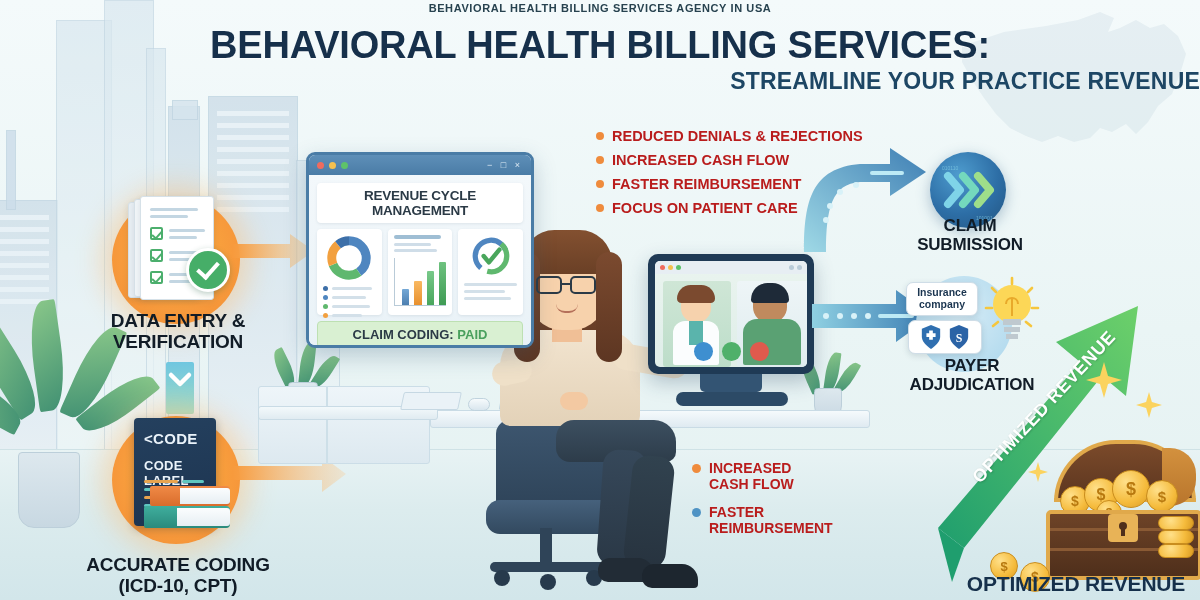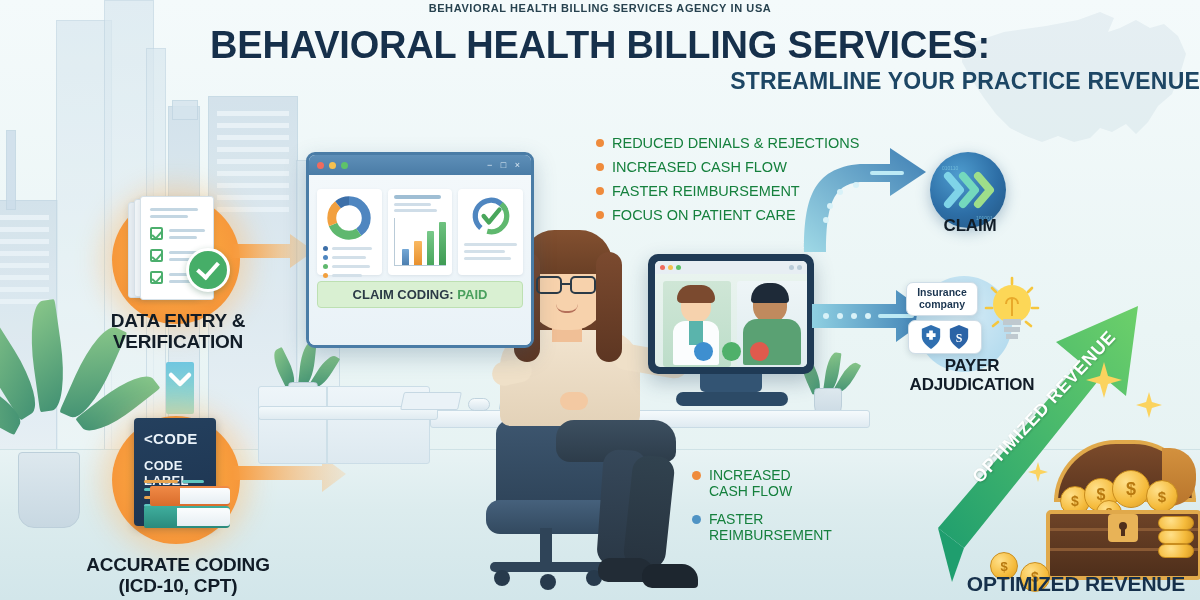--- a/index.html
+++ b/index.html
@@ -105,21 +105,21 @@
   .tab-bar i { width:5px; height:5px; border-radius:50%; }
   .callbtns { position:absolute; left:0; right:0; bottom:6px; display:flex; justify-content:center; gap:9px; }
   .callbtns b { width:19px; height:19px; border-radius:50%; display:block; position:relative; }
 
   
   .arrow-svg { position:absolute; overflow:visible; }
 
   
   .bullets { position:absolute; }
   .bullets li { list-style:none; display:flex; align-items:flex-start; gap:8px;
-                font-weight:400; color:#15803d;margin-top:7px; }
+                font-weight:700; color:#b91c1c; }
   .bullets li .bd { border-radius:50%; flex:none; }
 
   
   .chev-circle { position:absolute; border-radius:50%;
                  background:radial-gradient(circle at 38% 30%,#4e9cce 0%,#2d6ea6 55%,#22537f 100%);
                  box-shadow:0 4px 14px rgba(40,90,130,.35); overflow:hidden; }
   .insur-card { position:absolute; background:#fff; border:1.5px solid #cfdde7; border-radius:7px;
                 box-shadow:0 2px 6px rgba(40,70,90,.16); display:flex; align-items:center;
                 justify-content:center; font-size:10.5px; font-weight:600; color:#1b3550;
                 line-height:1.12; text-align:center; }
@@ -340,20 +340,21 @@
   </div>
 
   <div class="monitor" style="left:306px;top:152px;width:228px;height:196px;">
     <div class="mon-bar">
       <span class="dotr"></span>
       <span class="doty"></span>
       <span class="dotg"></span>
       <span class="mon-ctrl">− □ ×</span>
     </div>
     <div class="screen">
+      <div class="scr-title">REVENUE CYCLE MANAGEMENT</div>
       <div class="cards">
 
         <div class="card">
           <svg viewBox="0 0 36 36" style="width:46px;height:46px;display:block;margin:0 auto;">
             <circle cx="18" cy="18" r="13.5" fill="none" stroke="#4f86c0" stroke-width="7" stroke-dasharray="34 51" stroke-dashoffset="0" transform="rotate(-90 18 18)"></circle>
             <circle cx="18" cy="18" r="13.5" fill="none" stroke="#5fb86e" stroke-width="7" stroke-dasharray="24 61" stroke-dashoffset="-34" transform="rotate(-90 18 18)"></circle>
             <circle cx="18" cy="18" r="13.5" fill="none" stroke="#f2a03f" stroke-width="7" stroke-dasharray="17 68" stroke-dashoffset="-58" transform="rotate(-90 18 18)"></circle>
             <circle cx="18" cy="18" r="13.5" fill="none" stroke="#3d6fa8" stroke-width="7" stroke-dasharray="10 75" stroke-dashoffset="-75" transform="rotate(-90 18 18)"></circle>
           </svg>
           <div class="legend" style="margin-top:5px;">
@@ -509,20 +510,21 @@
     <svg viewBox="0 0 76 76" style="width:100%;height:100%;">
       <path d="M18,24 L30,38 L18,52" stroke="#7fd4e8" stroke-width="8" fill="none" stroke-linecap="round" stroke-linejoin="round"></path>
       <path d="M33,24 L45,38 L33,52" stroke="#74d9bd" stroke-width="8" fill="none" stroke-linecap="round" stroke-linejoin="round"></path>
       <path d="M48,24 L60,38 L48,52" stroke="#9ede8a" stroke-width="8" fill="none" stroke-linecap="round" stroke-linejoin="round"></path>
       <text x="12" y="18" fill="#8fd9ea" font-size="5" opacity=".6">010110</text>
       <text x="46" y="68" fill="#8fd9ea" font-size="5" opacity=".6">101001</text>
     </svg>
   </div>
   <div class="node-label" style="left:888px;top:216px;width:164px;font-size:17px;">
     <div>CLAIM</div>
+    <div>SUBMISSION</div>
   </div>
 
   <div class="halo softblue" style="left:916px;top:276px;width:96px;height:96px;"></div>
   <div class="insur-card" style="left:906px;top:282px;width:72px;height:34px;">
     <span>
       <span style="display:block;">Insurance</span>
       <span style="display:block;">company</span>
     </span>
   </div>
   <div class="shield-card" style="left:908px;top:320px;width:74px;height:34px;">

